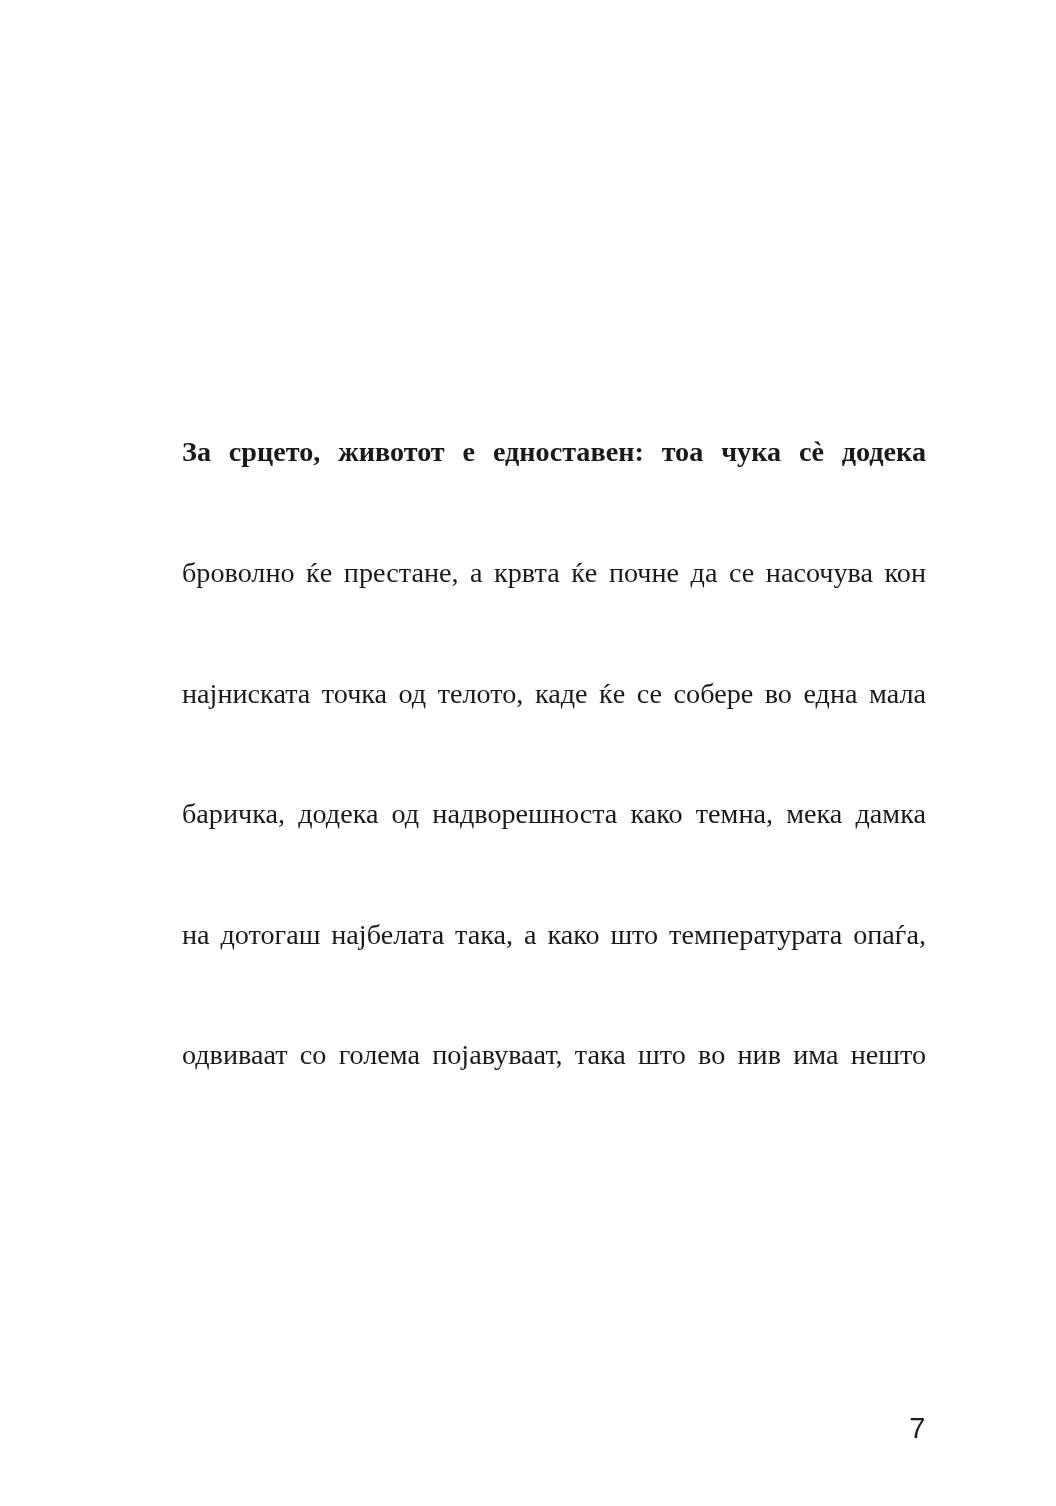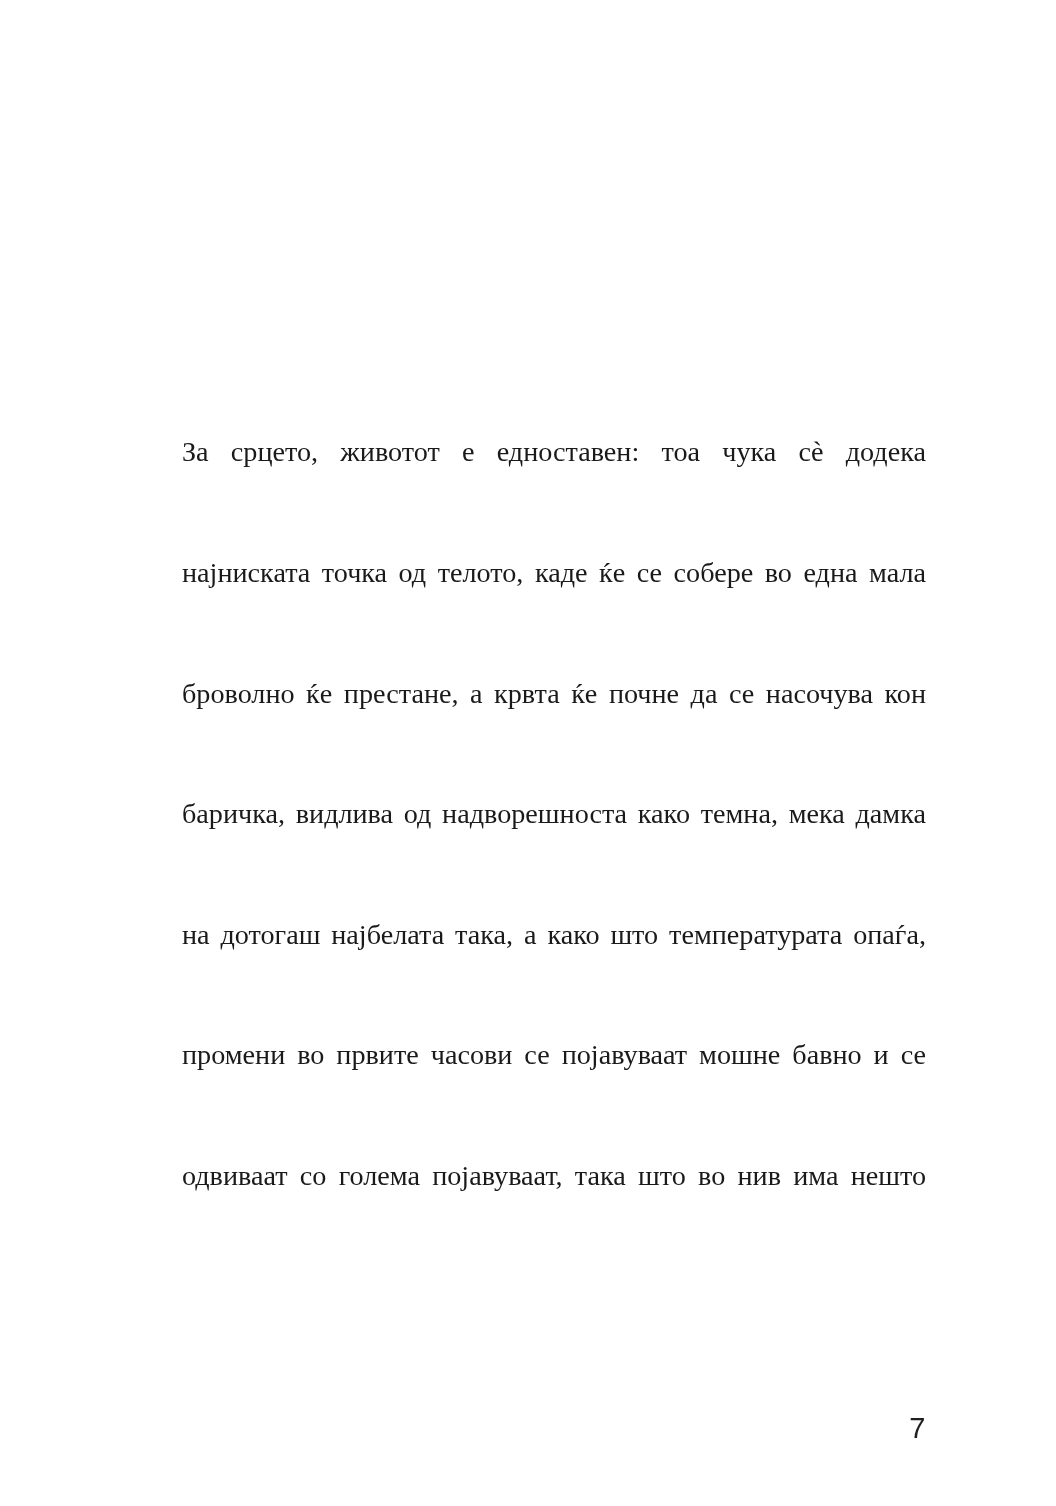--- a/index.html
+++ b/index.html
@@ -49,20 +49,21 @@
 
   
   .line {
     display: block;
     text-align: justify;
     text-align-last: justify;
     white-space: pre;
   }
   .line.indent-first {
     text-indent: 52px;
+    font-weight: bold;
   }
 
   .page-number {
     position: absolute;
     left: 0;
     top: 1412px;
     width: 926px;
     text-align: right;
     font-family: "Liberation Sans", "DejaVu Sans", sans-serif;
     font-size: 29px;
@@ -71,25 +72,24 @@
   }
 </style>
 </head>
 <body>
 
 <div class="page">
 
   <div class="text-block">
     <div class="para">
       <span class="line indent-first">За срцето, животот е едноставен: тоа чука сѐ додека</span>
+      <span class="line">броволно ќе престане, а крвта ќе почне да се насочува кон</span>
       <span class="line">најниската точка од телото, каде ќе се собере во една мала</span>
-      <span class="line">броволно ќе престане, а крвта ќе почне да се насочува кон</span>
-      <span class="line">баричка, видлива од надворешноста како темна, мека дамка</span>
+      <span class="line">баричка, додека од надворешноста како темна, мека дамка</span>
       <span class="line">на дотогаш најбелата така, а како што температурата опаѓа,</span>
-      <span class="line">промени во првите часови се појавуваат мошне бавно и се</span>
       <span class="line">одвиваат со голема појавуваат, така што во нив има нешто</span>
       
       
       
       
       
       
       
       
       

